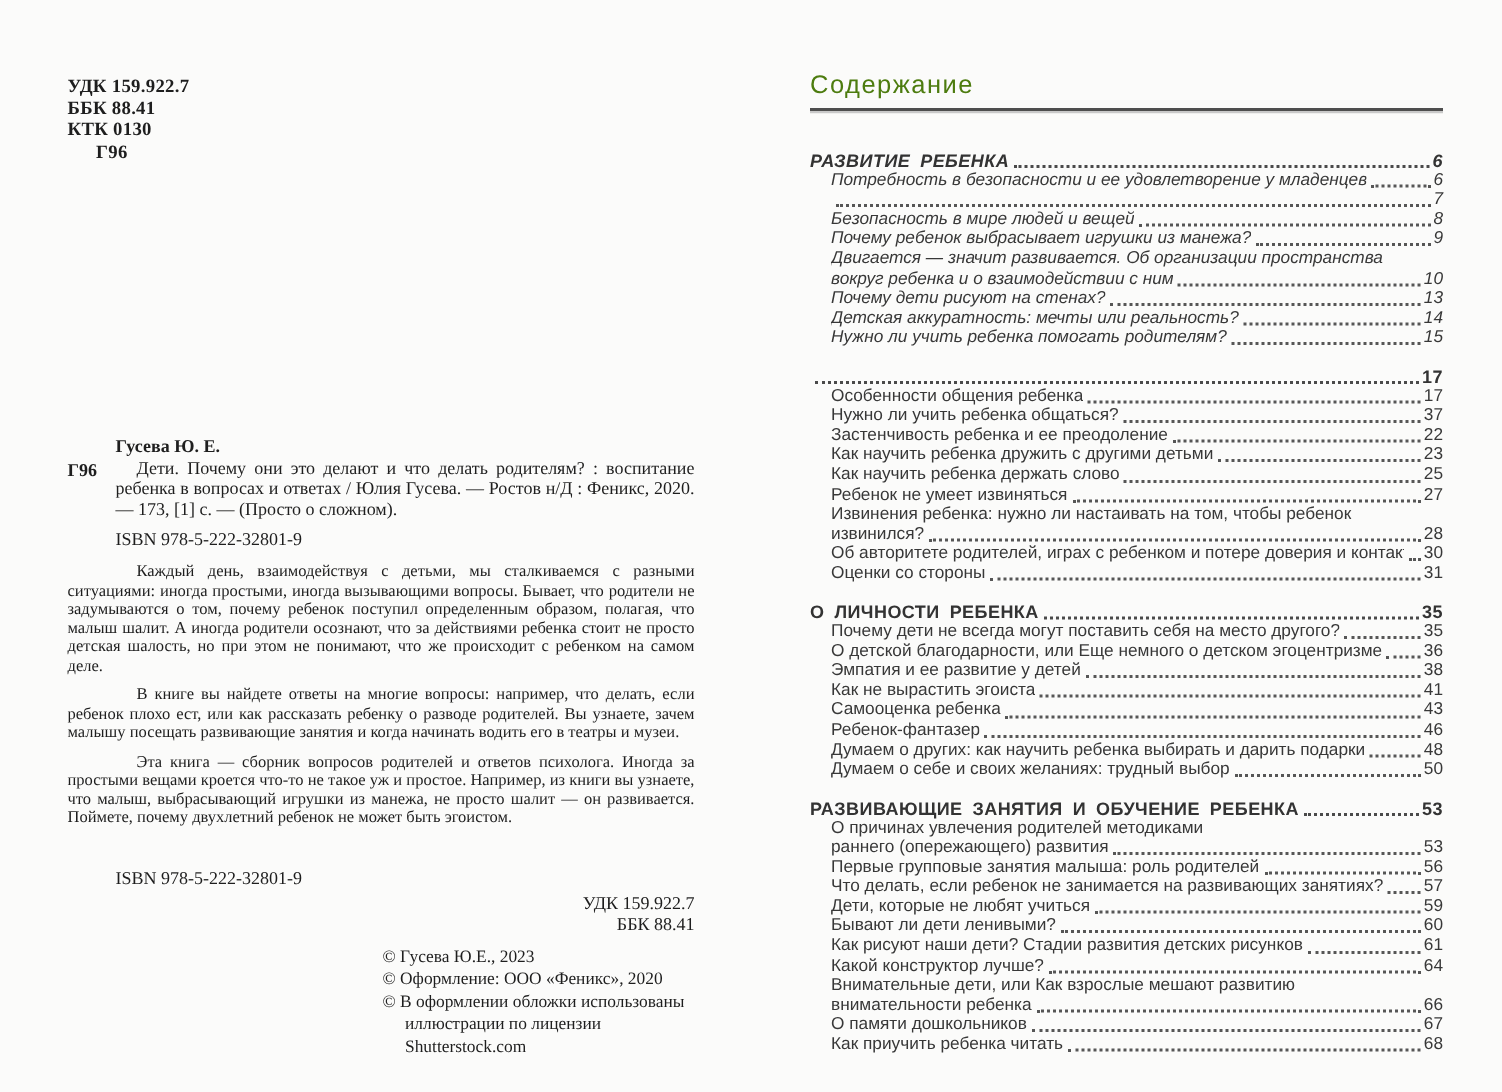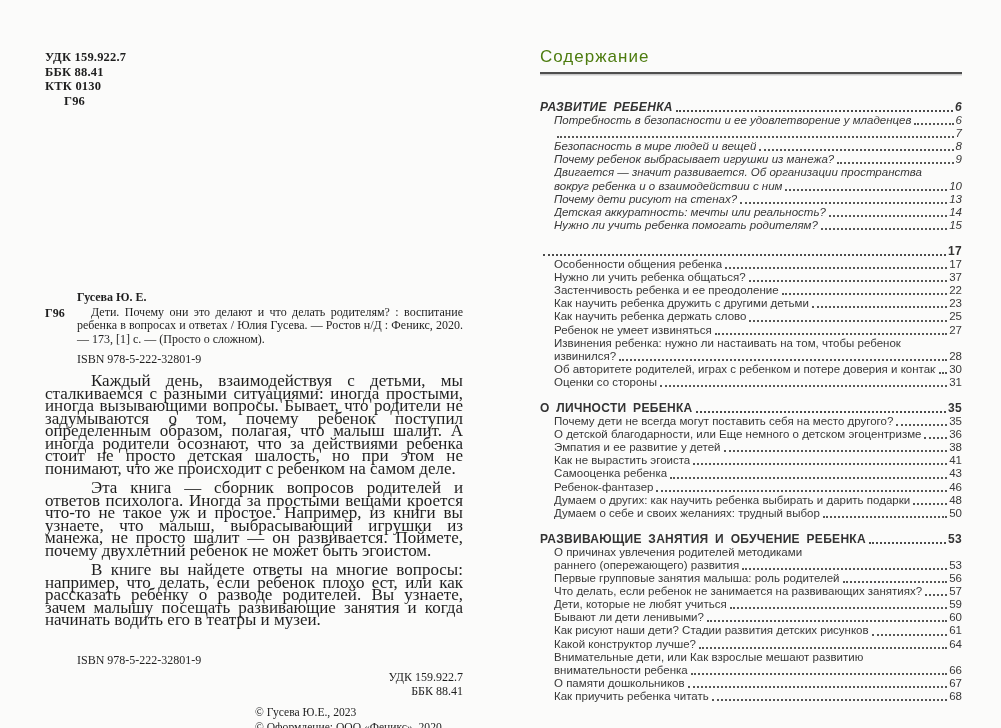--- a/index.html
+++ b/index.html
@@ -34,21 +34,21 @@
 
   .isbn { margin-left: 32px; line-height: 14px; }
   .isbn-top { margin-top: 6px; }
   .isbn-bottom { margin-top: 26px; }
 
   .annot {
     margin: 7px 0 0 0;
     text-align: justify;
     text-indent: 46px;
     line-height: 12.5px;
-    font-size: 17px;
+    font-size: 11px;
   }
   .annot.first { margin-top: 9px; }
 
   .codes-bottom { text-align: right; margin-top: 3px; line-height: 14px; }
 
   .copyright { margin-top: 7px; margin-left: 210px; line-height: 15px; font-size: 11.6px; }
   .copyright .copy-cont { padding-left: 15px; }
 
   
   .page-right {
@@ -105,22 +105,22 @@
     <div class="author">Гусева Ю. Е.</div>
 
     <div class="bib-row">
       <span class="bib-code">Г96</span>
       <div class="bib-desc">Дети. Почему они это делают и что делать родителям? : воспитание ребенка в вопросах и ответах / Юлия Гусева. — Ростов н/Д : Феникс, 2020. — 173, [1] с. — (Просто о сложном).</div>
     </div>
 
     <div class="isbn isbn-top">ISBN 978-5-222-32801-9</div>
 
     <p class="annot first">Каждый день, взаимодействуя с детьми, мы сталкиваемся с разными ситуациями: иногда простыми, иногда вызывающими вопросы. Бывает, что родители не задумываются о том, почему ребенок поступил определенным образом, полагая, что малыш шалит. А иногда родители осознают, что за действиями ребенка стоит не просто детская шалость, но при этом не понимают, что же происходит с ребенком на самом деле.</p>
+    <p class="annot">В книге вы найдете ответы на многие вопросы: например, что делать, если ребенок плохо ест, или как рассказать ребенку о разводе родителей. Вы узнаете, зачем малышу посещать развивающие занятия и когда начинать водить его в театры и музеи.</p>
     <p class="annot">Эта книга — сборник вопросов родителей и ответов психолога. Иногда за простыми вещами кроется что-то не такое уж и простое. Например, из книги вы узнаете, что малыш, выбрасывающий игрушки из манежа, не просто шалит — он развивается. Поймете, почему двухлетний ребенок не может быть эгоистом.</p>
-    <p class="annot">В книге вы найдете ответы на многие вопросы: например, что делать, если ребенок плохо ест, или как рассказать ребенку о разводе родителей. Вы узнаете, зачем малышу посещать развивающие занятия и когда начинать водить его в театры и музеи.</p>
 
     <div class="isbn isbn-bottom">ISBN 978-5-222-32801-9</div>
 
     <div class="codes-bottom">
       <div>УДК 159.922.7</div>
       <div>ББК 88.41</div>
     </div>
 
     <div class="copyright">
       <div>© Гусева Ю.Е., 2023</div>

